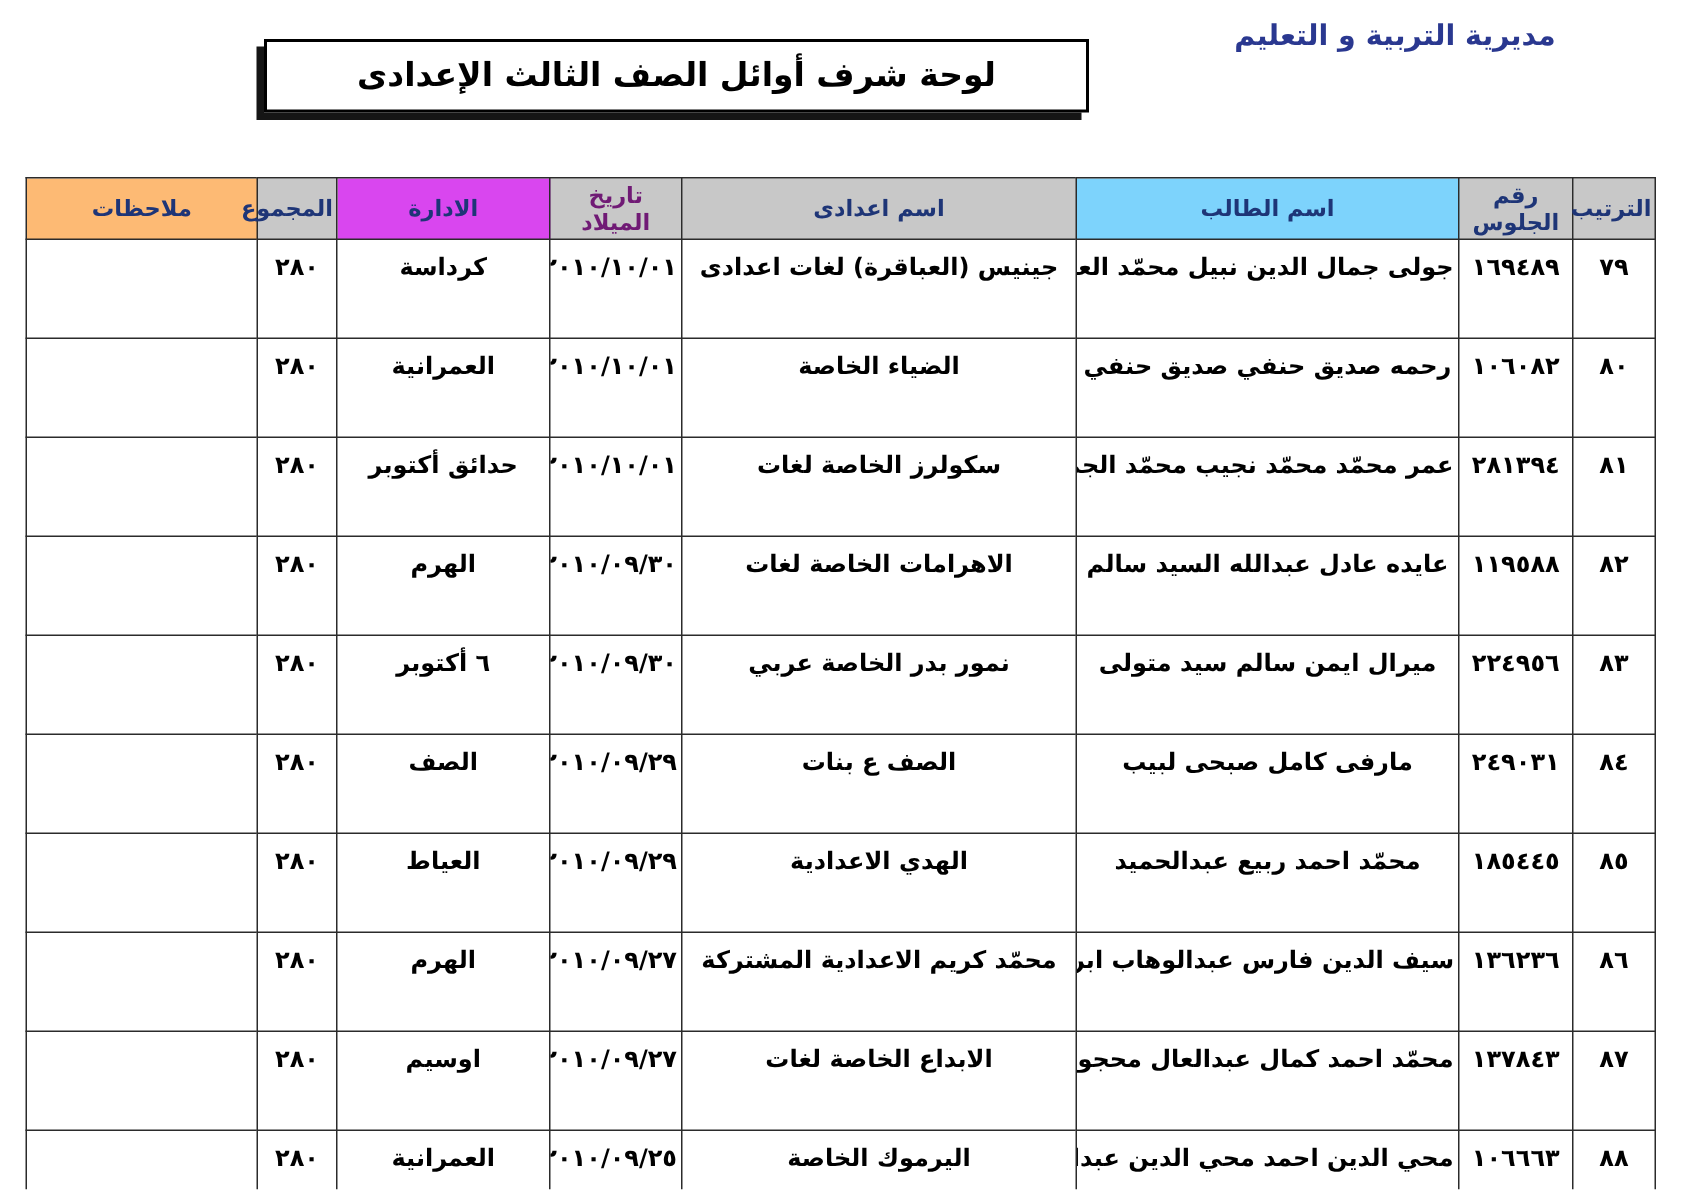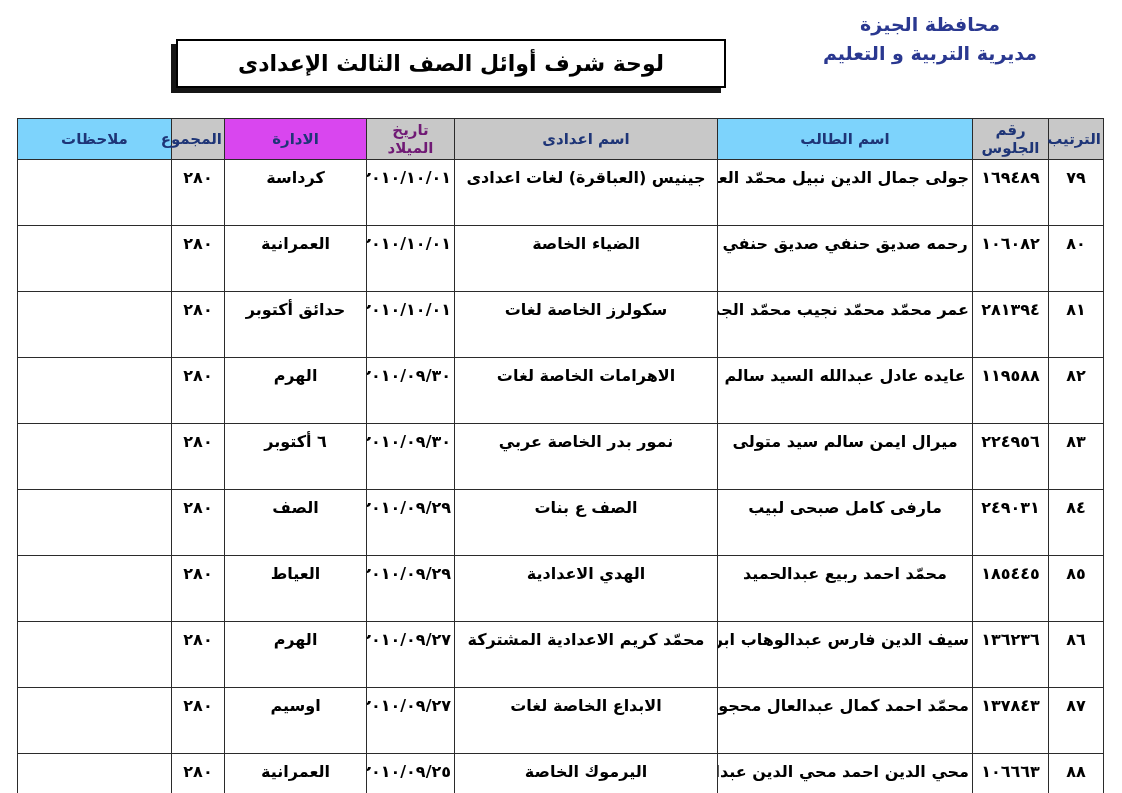--- a/index.html
+++ b/index.html
@@ -8,21 +8,21 @@
     font-family:"DejaVu Sans",sans-serif;direction:rtl;
   }
   .org-header{
     position:absolute;top:10px;right:22px;width:340px;
     text-align:center;font-weight:bold;font-size:19px;line-height:1.5;
   }
   .title-box{
     position:absolute;top:26px;left:176px;width:546px;height:45px;
     border:2px solid #000;box-shadow:-5px 5px 0 #151515;background:#fff;
     display:flex;align-items:center;justify-content:center;
-    font-size:22px;font-weight:bold;color:#000;margin-top:13px;
+    font-size:22px;font-weight:bold;color:#000;
   }
   table.honor{
     position:absolute;top:118px;right:18px;width:1086px;
     border-collapse:collapse;table-layout:fixed;direction:rtl;
   }
   table.honor th{
     height:36px;border:1px solid #2b2b2b;
     font-size:15px;font-weight:bold;vertical-align:middle;text-align:center;
     padding:2px;
   }
@@ -37,21 +37,20 @@
   td.c-total{font-size:15px;}
   td.c-student,td.c-school{font-size:16px;}
   td.c-admin{font-size:15px;}
 </style>
 </head>
 <body>
 
 <div class="page">
 
   <div class="org-header" style="color: rgb(42, 56, 144);">
-    <div>محافظة الجيزة</div>
     <div>مديرية التربية و التعليم</div>
   </div>
 
   <div class="title-box">
     <span>لوحة شرف أوائل الصف الثالث الإعدادى</span>
   </div>
 
   <table class="honor">
     <colgroup>
       <col style="width:55px">
@@ -65,21 +64,21 @@
     </colgroup>
     <thead>
       <tr>
         <th style="background: rgb(200, 200, 200); color: rgb(30, 53, 119); margin-left: 21px;">الترتيب</th>
         <th style="background: rgb(200, 200, 200); color: rgb(30, 53, 119);">رقم الجلوس</th>
         <th style="background: #7dd3fc; color: rgb(30, 53, 119);">اسم الطالب</th>
         <th style="background: rgb(200, 200, 200); color: rgb(30, 53, 119);">اسم اعدادى</th>
         <th style="background: rgb(200, 200, 200); color: #701a75;">تاريخ الميلاد</th>
         <th style="background: #d946ef; color: rgb(30, 53, 119);">الادارة</th>
         <th style="background: rgb(200, 200, 200); color: rgb(30, 53, 119);">المجموع</th>
-        <th style="background: #7dd3fc; color: rgb(30, 53, 119); margin-left: 17px;">ملاحظات</th>
+        <th style="background: #fdba74; color: rgb(30, 53, 119); margin-left: 17px;">ملاحظات</th>
       </tr>
     </thead>
     <tbody id="rows-body">
         <tr>
       <td class="c-rank">٧٩</td>
       <td class="c-seat">١٦٩٤٨٩</td>
       <td class="c-student">جولى جمال الدين نبيل محمّد العادلى</td>
       <td class="c-school">جينيس (العباقرة) لغات اعدادى</td>
       <td class="c-date">٢٠١٠/١٠/٠١</td>
       <td class="c-admin">كرداسة</td>

